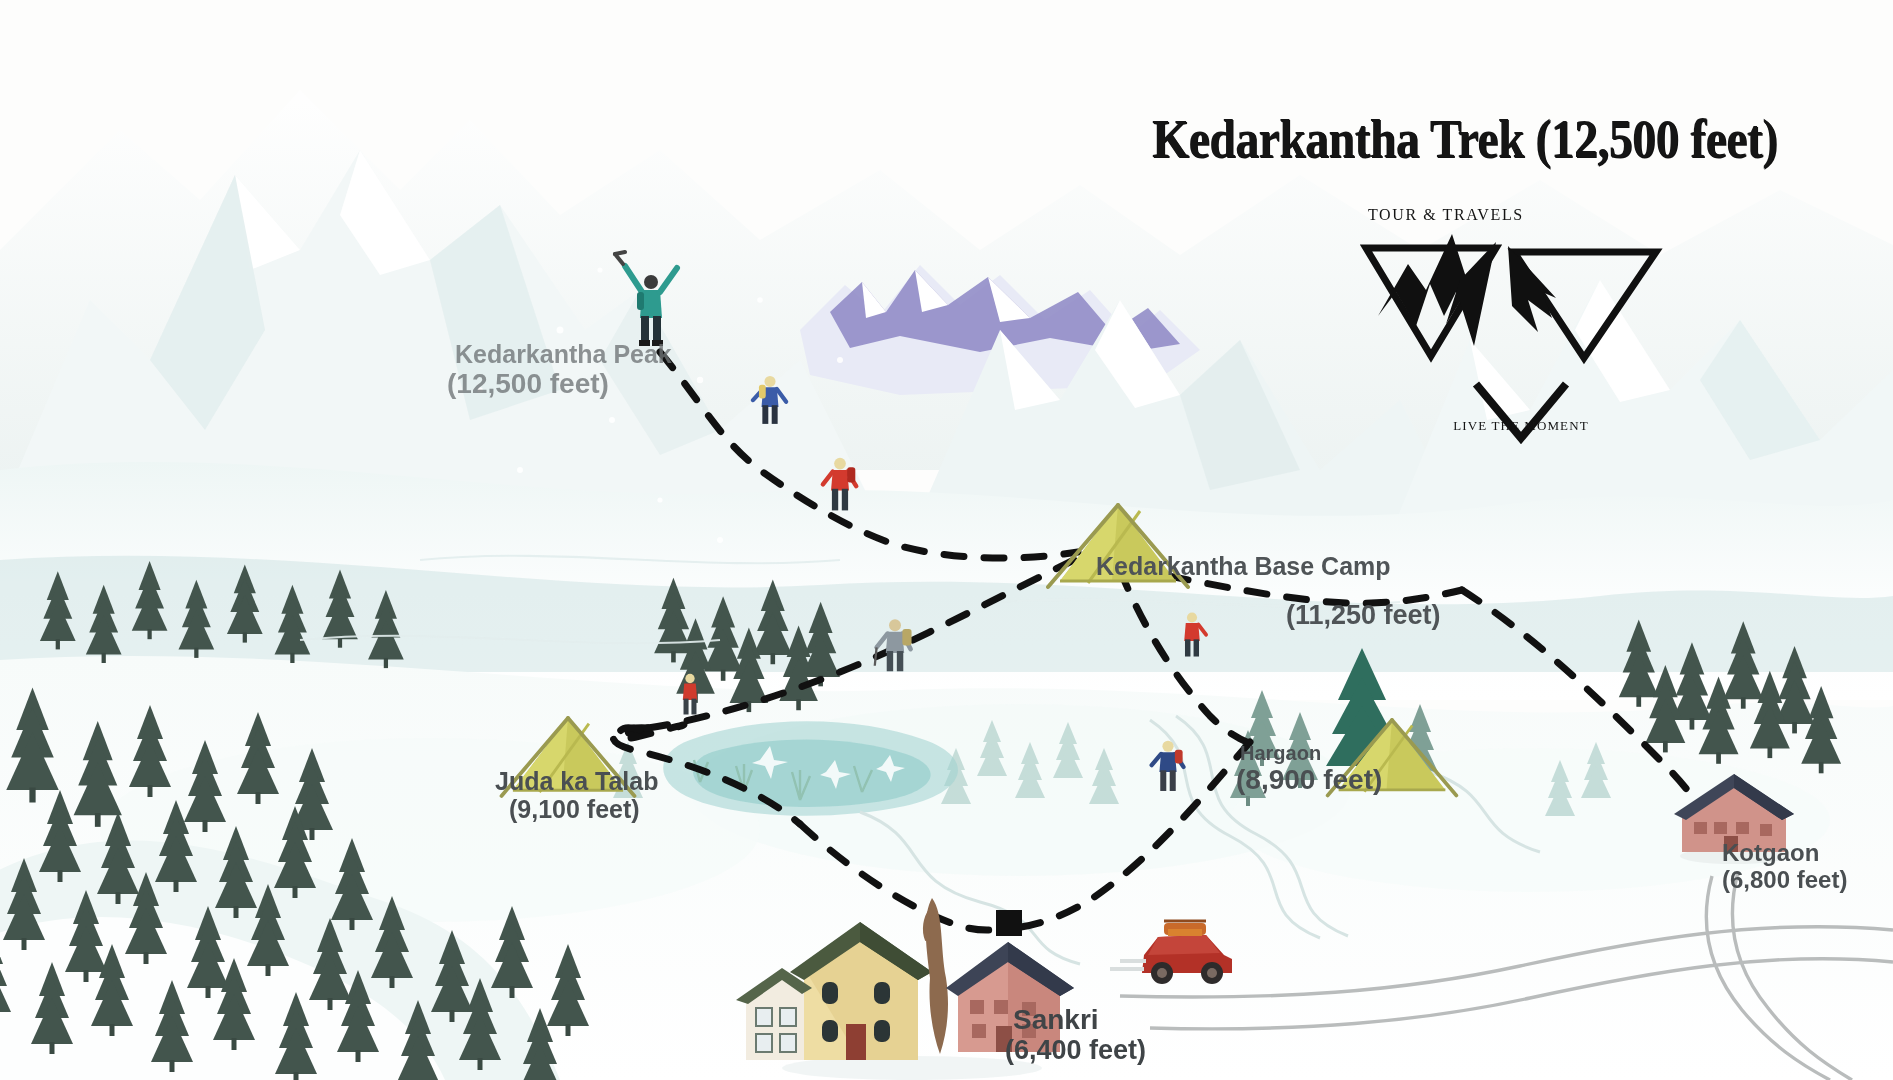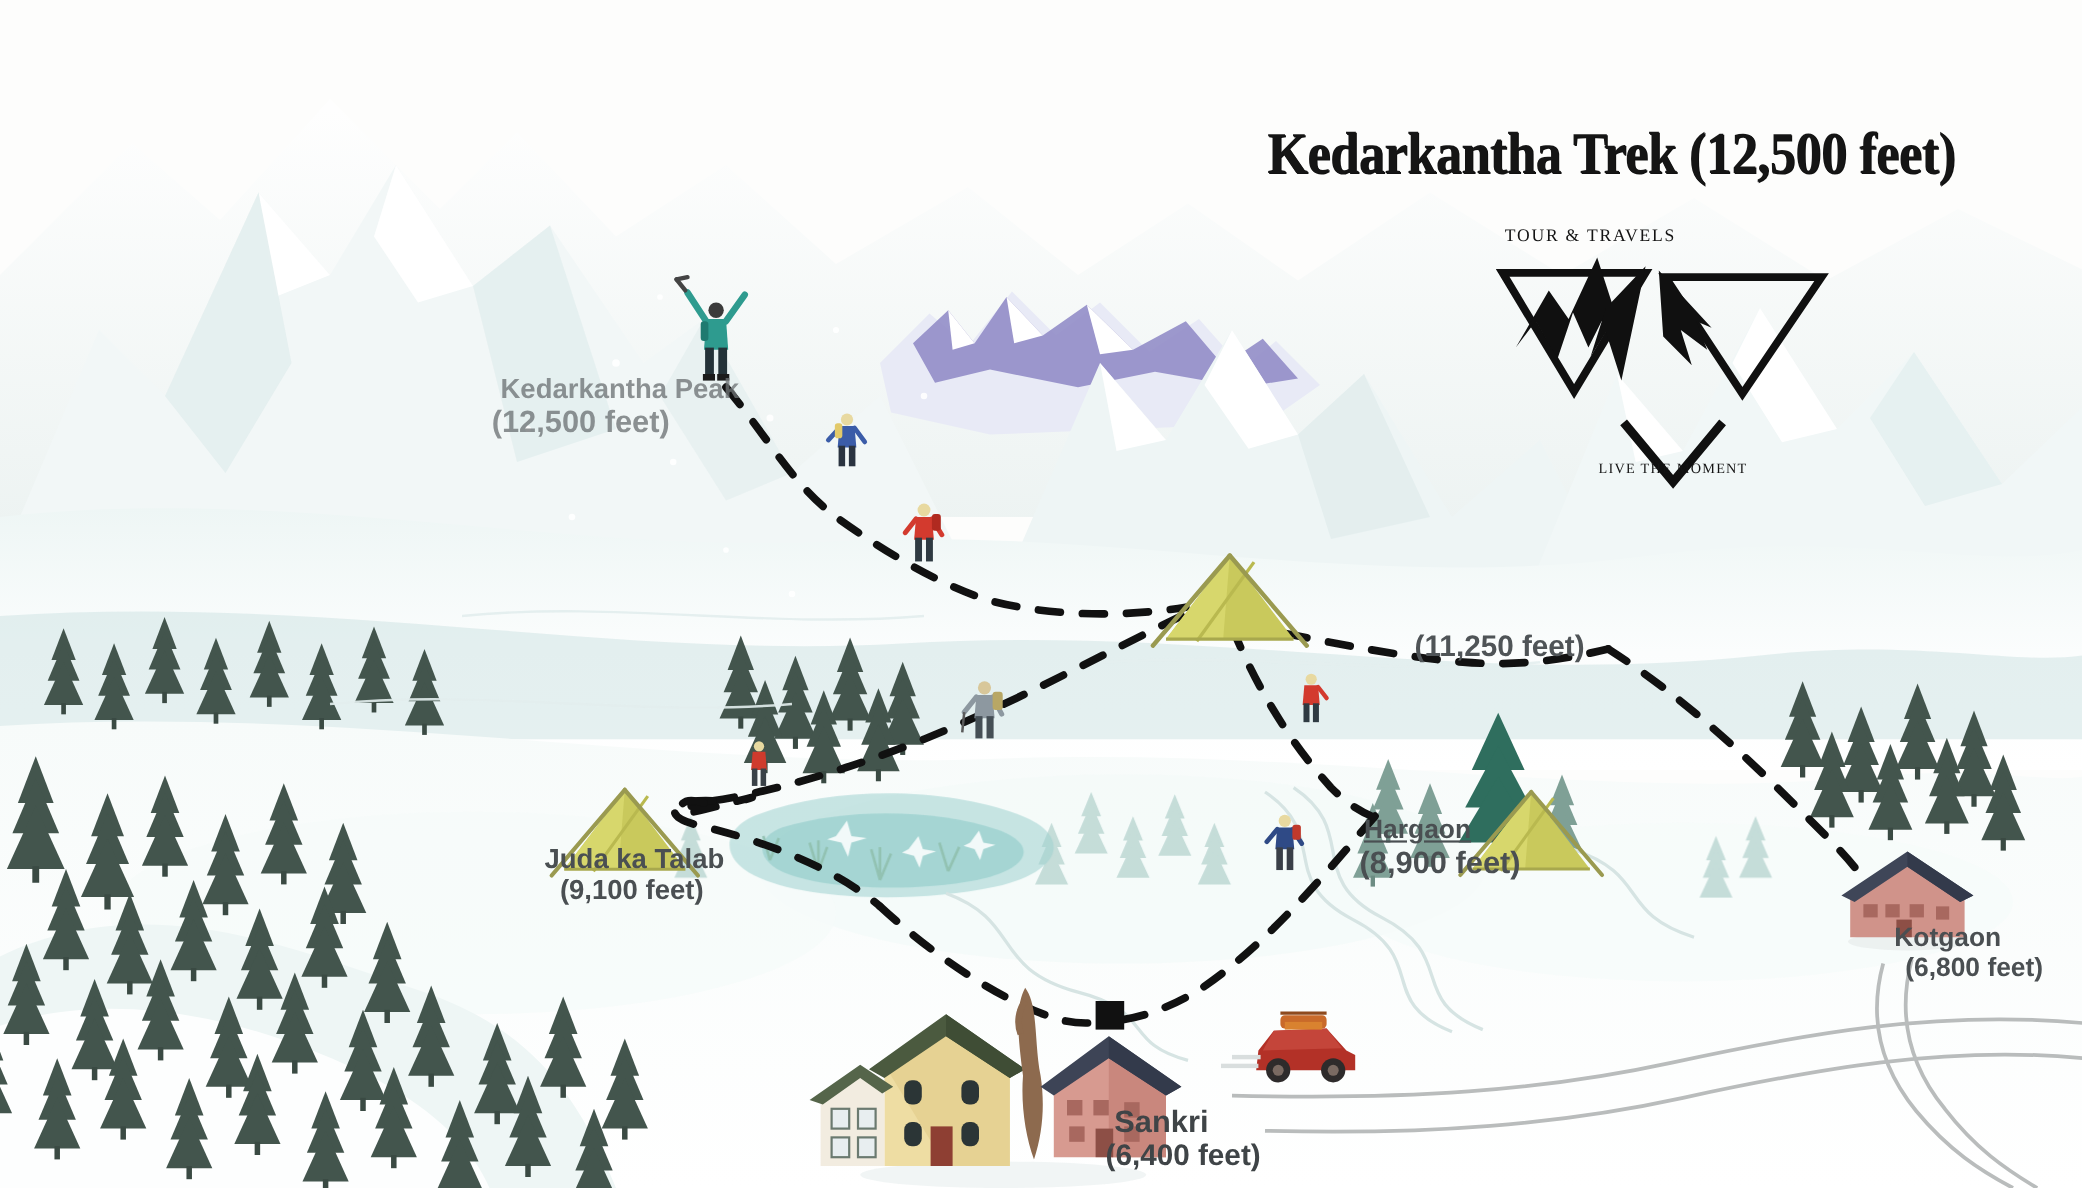--- a/index.html
+++ b/index.html
@@ -17,26 +17,26 @@
   #lbl-peak .nm{font-size:25px;}
   #lbl-peak .el{font-size:28px;margin-left:-8px;}
 
   #lbl-base{left:1096px;top:552px;color:#4f5457;}
   #lbl-base .el{margin-left:190px;font-size:27px;margin-top:20px;}
 
   #lbl-juda{left:495px;top:767px;text-align:left;color:#4a4f52;}
   #lbl-juda .el{margin-left:14px;}
 
   #lbl-harg{left:1240px;top:742px;color:#4a4f52;}
-  #lbl-harg .nm{font-size:24px;text-decoration:underline;}
+  #lbl-harg .nm{font-size:20px;}
   #lbl-harg .el{font-size:28px;margin-left:-4px;}
 
   #lbl-kot{left:1722px;top:840px;color:#4a4f52;}
   #lbl-kot .nm{font-size:24px;}
-  #lbl-kot .el{font-size:24px;margin-left:10px;}
+  #lbl-kot .el{font-size:24px;}
 
   #lbl-sank{left:1005px;top:1004px;color:#3f4447;}
   #lbl-sank .nm{font-size:28px;margin-left:8px;}
   #lbl-sank .el{font-size:27px;}
 
   #lbl-road{position:absolute;left:1463px;top:1032px;font-size:28px;font-weight:600;
             color:#3f4447;white-space:nowrap;font-family:"Liberation Sans",sans-serif;}
 
   
   #title{position:absolute;left:1152px;top:108px;font-family:"Liberation Serif",serif;
@@ -500,20 +500,21 @@
     <div id="logo-tagtop">TOUR &amp; TRAVELS</div>
     <div id="logo-tagbot">LIVE THE MOMENT</div>
   </div>
 
   <div class="wp" id="lbl-peak">
     <span class="nm">Kedarkantha Peak</span>
     <span class="el">(12,500 feet)</span>
   </div>
 
   <div class="wp" id="lbl-base">
+    <span class="nm">Kedarkantha Base Camp</span>
     <span class="el">(11,250 feet)</span>
   </div>
 
   <div class="wp" id="lbl-juda">
     <span class="nm">Juda ka Talab</span>
     <span class="el">(9,100 feet)</span>
   </div>
 
   <div class="wp" id="lbl-harg">
     <span class="nm">Hargaon</span>

